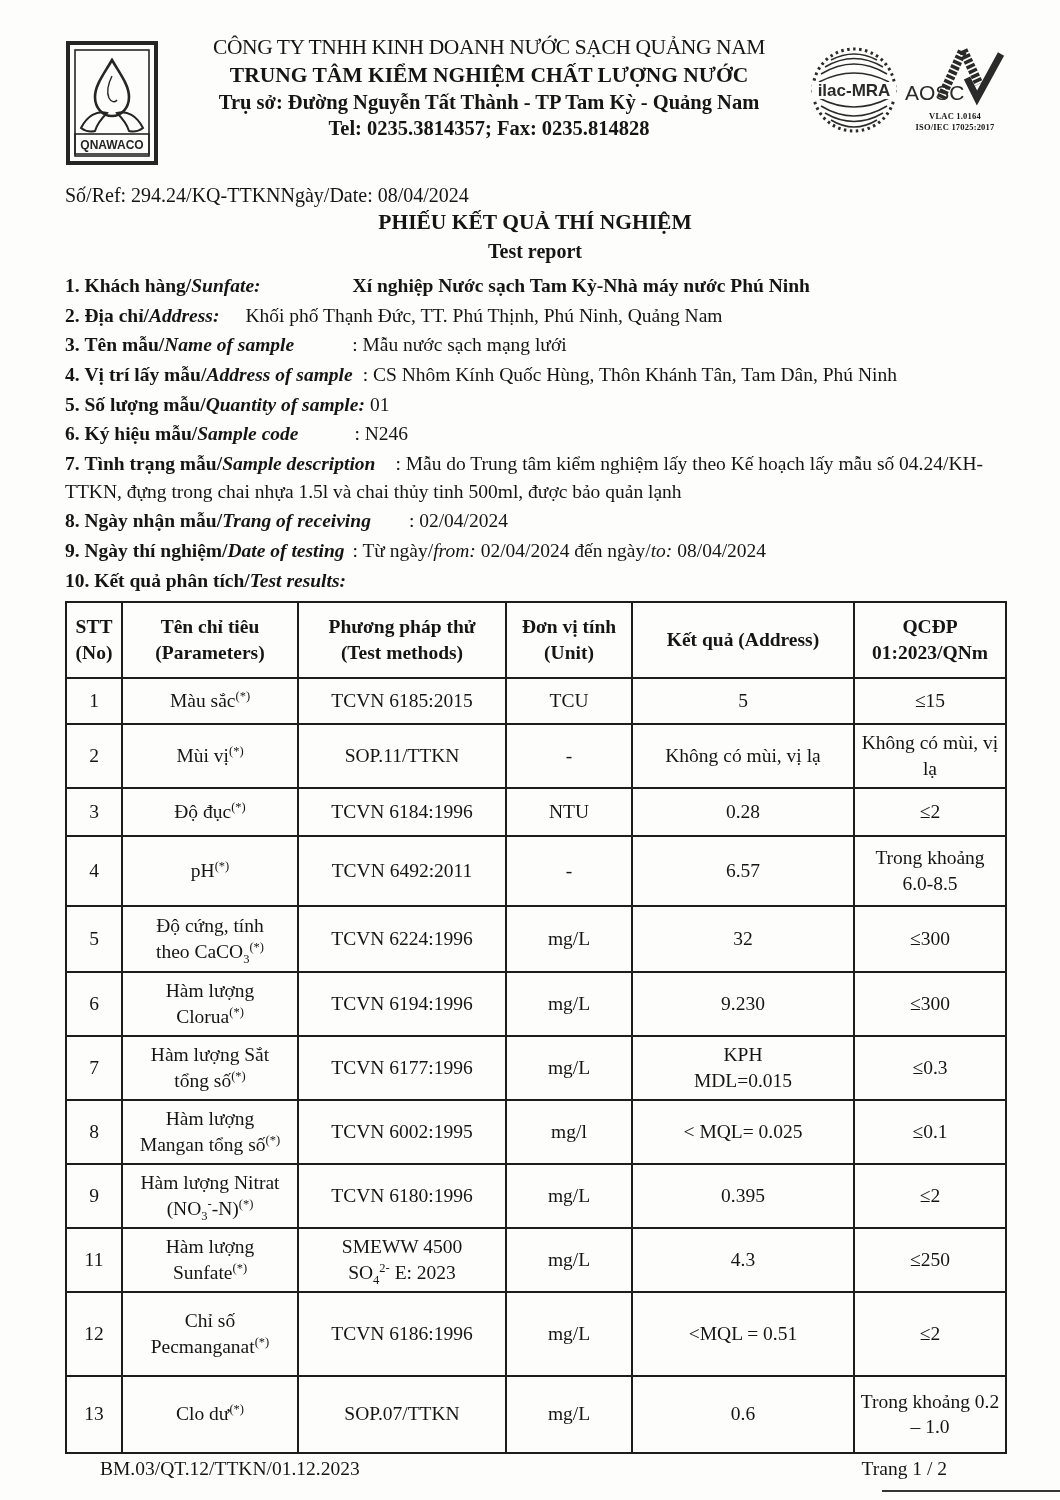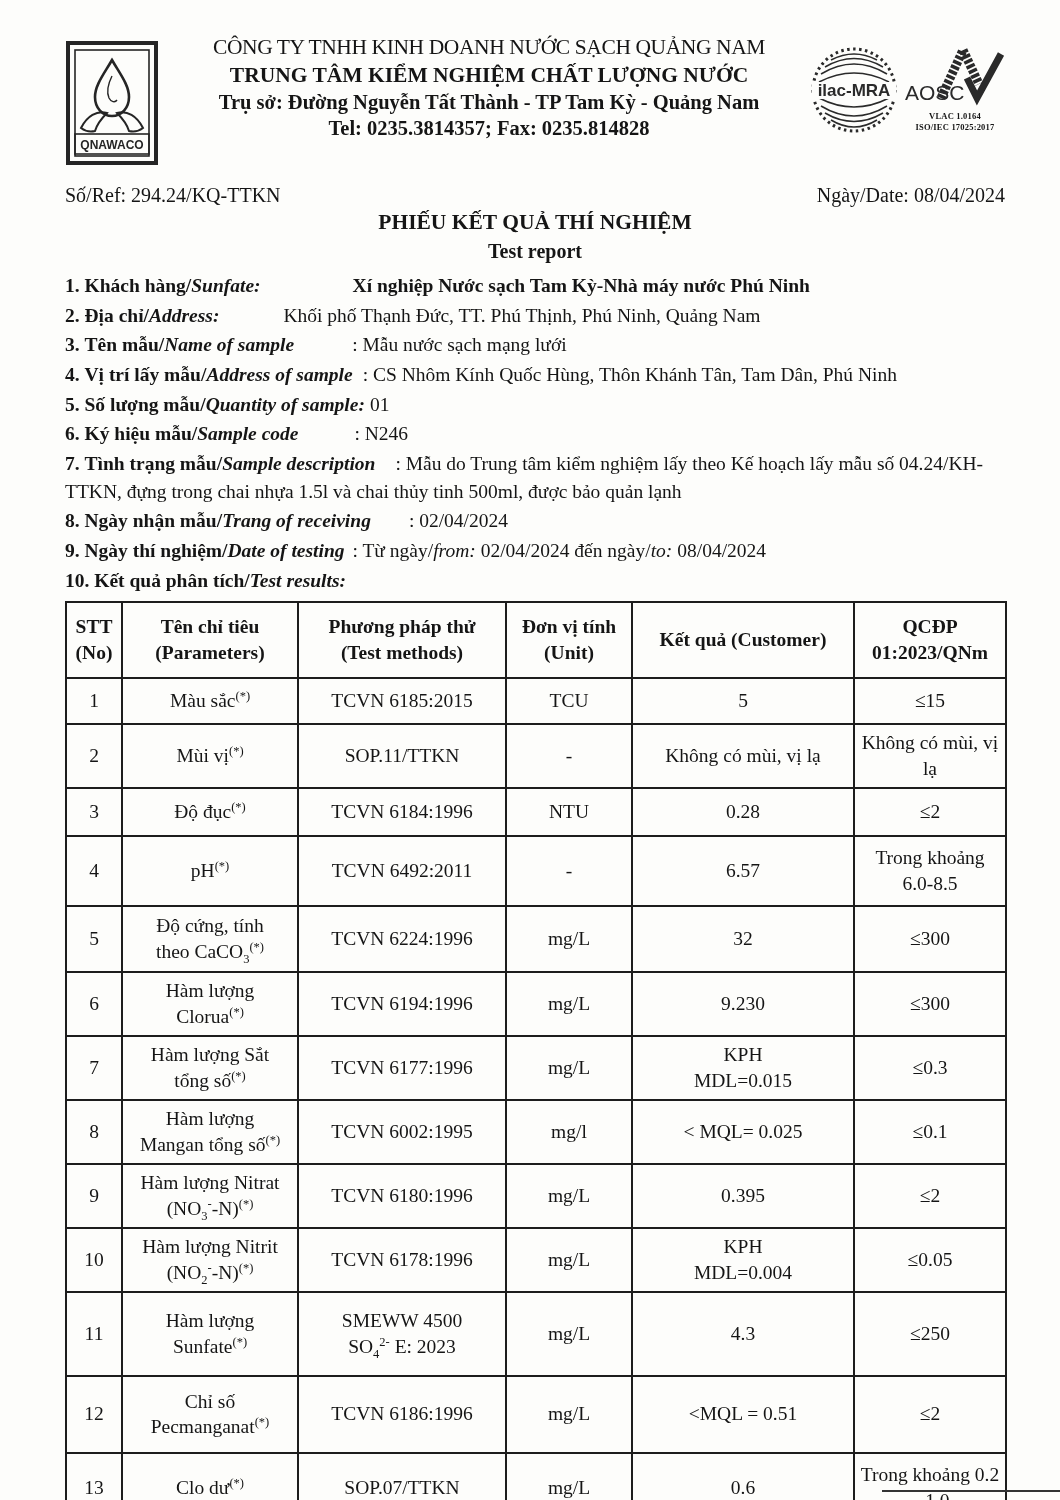--- a/index.html
+++ b/index.html
@@ -20,34 +20,34 @@
   .hdr-line2{font-size:21.5px;font-weight:bold;}
   .hdr-line3{font-size:20.5px;font-weight:bold;}
   .hdr-line4{font-size:20.5px;font-weight:bold;}
   .hdr-line5{font-size:20px;font-weight:bold;}
   .hdr-email{font-weight:normal;text-decoration:underline;}
   .hdr-right{width:196px;flex:0 0 auto;display:flex;gap:6px;padding-top:8px;}
   .aosc-col{text-align:center;line-height:1.25;}
   .aosc-small{font-size:8.5px;font-weight:bold;letter-spacing:0.2px;}
 
   
-  .meta{display:flex;justify-content:space-between;font-size:20px;margin-top:12px;}
+  .meta{display:flex;font-size:20px;margin-top:12px;}
 
   
   .title{text-align:center;margin-top:2px;line-height:1.3;}
   .title-vi{font-size:21.5px;font-weight:bold;}
   .title-en{font-size:20px;font-weight:bold;margin-top:1px;}
 
   
   .info{margin-top:8px;font-size:19.5px;line-height:1.42;}
   .info-item{margin-bottom:2px;}
   .info-item .num,.info-item .vi{font-weight:bold;}
   .info-item .en{font-weight:bold;font-style:italic;}
   .info-item:nth-child(1) .val{margin-left:92px;font-weight:bold;}
-  .info-item:nth-child(2) .val{margin-left:64px;font-family:Liberation Serif, serif;}
+  .info-item:nth-child(2) .val{margin-left:26px;font-family:Liberation Serif, serif;}
   .info-item:nth-child(3) .val{margin-left:58px;}
   .info-item:nth-child(4) .val{margin-left:10px;}
   .info-item:nth-child(5) .val{margin-left:5px;}
   .info-item:nth-child(6) .val{margin-left:56px;}
   .info-item:nth-child(7) .val{margin-left:20px;}
   .info-item:nth-child(8) .val{margin-left:38px;}
   .info-item:nth-child(9) .val{margin-left:8px;}
 
   
   table.results{border-collapse:collapse;table-layout:fixed;width:940px;
@@ -190,21 +190,21 @@
       <col style="width:126px">
         <col style="width:222px">
         <col style="width:152px">
     </colgroup>
     <thead>
       <tr>
         <th>STT<br>(No)</th>
         <th>Tên chỉ tiêu<br>(Parameters)</th>
         <th>Phương pháp thử<br>(Test methods)</th>
         <th>Đơn vị tính<br>(Unit)</th>
-        <th>Kết quả (Customer)</th>
+        <th>Kết quả (Address)</th>
         <th>QCĐP<br>01:2023/QNm</th>
       </tr>
     </thead>
     <tbody>
       <tr>
         <td>1</td>
         <td>Màu sắc<sup>(*)</sup></td>
         <td>TCVN 6185:2015</td>
         <td>TCU</td>
         <td>5</td>
@@ -268,28 +268,20 @@
       </tr>
       <tr>
         <td>9</td>
         <td>Hàm lượng Nitrat<br>(NO<sub>3</sub><sup>-</sup>-N)<sup>(*)</sup></td>
         <td>TCVN 6180:1996</td>
         <td>mg/L</td>
         <td>0.395</td>
         <td>≤2</td>
       </tr>
       <tr>
-        <td>10</td>
-        <td>Hàm lượng Nitrit<br>(NO<sub>2</sub><sup>-</sup>-N)<sup>(*)</sup></td>
-        <td>TCVN 6178:1996</td>
-        <td>mg/L</td>
-        <td>KPH<br>MDL=0.004</td>
-        <td>≤0.05</td>
-      </tr>
-      <tr>
         <td>11</td>
         <td>Hàm lượng<br>Sunfate<sup>(*)</sup></td>
         <td>SMEWW 4500<br>SO<sub>4</sub><sup>2-</sup> E: 2023</td>
         <td>mg/L</td>
         <td>4.3</td>
         <td>≤250</td>
       </tr>
       <tr>
         <td>12</td>
         <td>Chỉ số<br>Pecmanganat<sup>(*)</sup></td>

